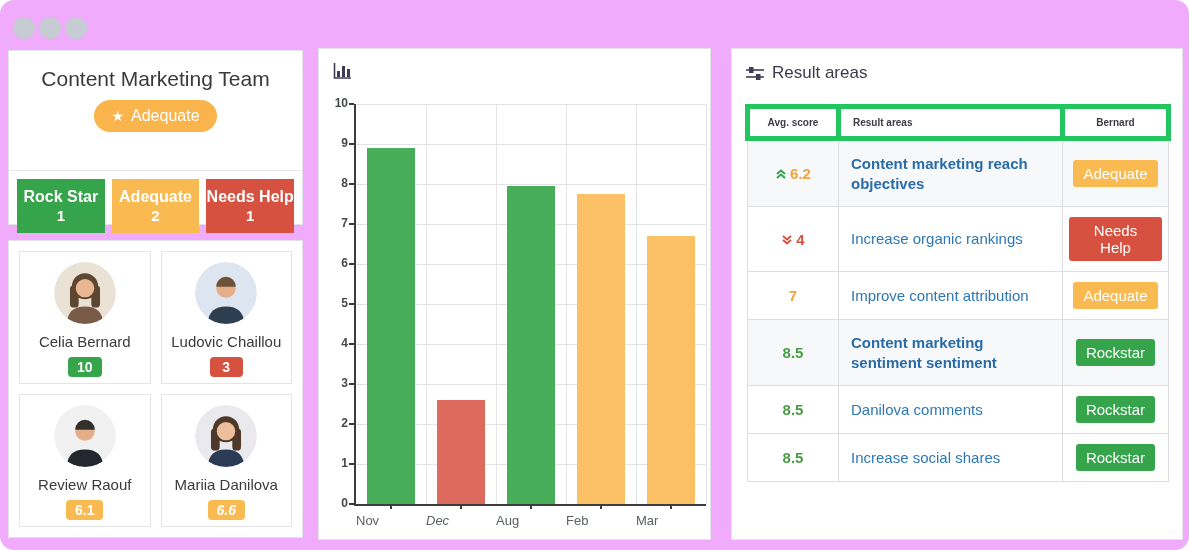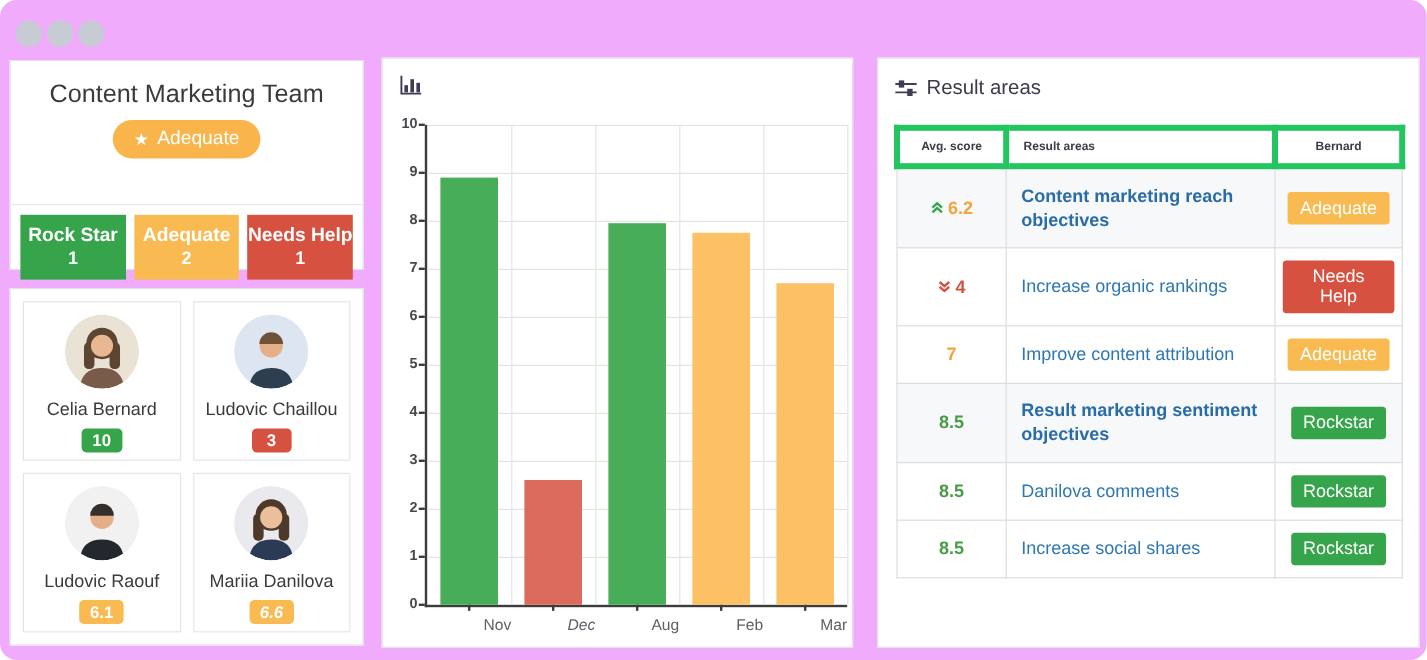--- a/index.html
+++ b/index.html
@@ -29,21 +29,21 @@
   .panel-title{display:flex;align-items:center;gap:8px;padding:14px 14px 0;font-size:17px;color:#3d3b49;}
   .panel-title svg{flex:0 0 auto;}
   
   .chart-card{left:318px;top:48px;width:393px;height:492px;}
   .plot{position:absolute;left:35px;top:55px;width:350px;height:400px;border-left:2px solid #3c3c3c;border-bottom:2px solid #3c3c3c;box-sizing:content-box;}
   .hgrid{position:absolute;left:0;right:0;height:1px;background:#e3e4e7;}
   .vgrid{position:absolute;top:0;bottom:0;width:1px;background:#e3e4e7;}
   .bar{position:absolute;bottom:0;width:48px;}
   .ylab{position:absolute;left:-40px;width:32px;text-align:right;font-size:12px;font-weight:700;color:#45484d;}
   .ytick{position:absolute;left:-7px;width:5px;height:2px;background:#3c3c3c;}
-  .xlab{position:absolute;top:100%;margin-top:9px;width:70px;text-align:right;font-size:13px;color:#5c6066;}
+  .xlab{position:absolute;top:100%;margin-top:9px;width:70px;text-align:left;font-size:13px;color:#5c6066;}
   .xtick{position:absolute;top:100%;width:2px;height:5px;background:#3c3c3c;}
   
   .results-card{left:731px;top:48px;width:452px;height:492px;}
   .results-table{position:absolute;left:13px;top:55px;width:421px;border-collapse:collapse;table-layout:fixed;}
   .results-table th{border:5px solid #22c55e;font-size:10px;color:#3c3c45;padding:8px 8px;font-weight:700;background:#fff;}
   .results-table th.c-score,.results-table th.c-review{text-align:center;}
   .results-table th.c-label{text-align:left;padding-left:12px;}
   .results-table td{border:1px solid #dcdde1;font-size:15px;vertical-align:middle;background:#fff;}
   tr.shaded td{background:#f7f8fa;}
   td.score{text-align:center;font-weight:700;padding:14px 4px;white-space:nowrap;}
@@ -127,21 +127,21 @@
           <clipPath id="clip2">
             <circle cx="32" cy="32" r="32"></circle>
           </clipPath>
           <circle cx="32" cy="32" r="32" fill="#f1f1f1"></circle>
           <g clip-path="url(#clip2)">
             <circle cx="32" cy="27" r="10" fill="#e3ae88"></circle>
             <path d="M21.8 25.5 A10.2 10.2 0 0 1 42.2 25.5 Z" fill="#33302c"></path>
             <path d="M13 64 Q14 46 32 46 Q50 46 51 64 Z" fill="#23282e"></path>
           </g>
         </svg>
-        <span class="name">Ludovic Raouf</span>
+        <span class="name">Review Raouf</span>
         <span class="mbadge" style="background: rgb(248, 186, 81);">6.1</span>
       </div>
       <div class="member">
         <svg class="avatar" viewBox="0 0 64 64">
           <clipPath id="clip3">
             <circle cx="32" cy="32" r="32"></circle>
           </clipPath>
           <circle cx="32" cy="32" r="32" fill="#e9e9ee"></circle>
           <g clip-path="url(#clip3)">
             <circle cx="32" cy="25" r="13.5" fill="#4d3829"></circle>
@@ -259,21 +259,21 @@
             <td class="label"><a>Increase organic rankings</a></td>
             <td class="review"><span class="review-badge" style="background: rgb(214, 81, 63);">Needs Help</span></td>
           </tr>
           <tr>
             <td class="score"><span style="color: rgb(242, 164, 58);">7</span></td>
             <td class="label"><a>Improve content attribution</a></td>
             <td class="review"><span class="review-badge" style="background: rgb(248, 186, 81);">Adequate</span></td>
           </tr>
           <tr class="shaded">
             <td class="score"><span style="color: rgb(74, 155, 69);">8.5</span></td>
-            <td class="label bold"><a>Result marketing sentiment objectives</a></td>
+            <td class="label bold"><a>Content marketing sentiment sentiment</a></td>
             <td class="review"><span class="review-badge" style="background: rgb(54, 164, 75);">Rockstar</span></td>
           </tr>
           <tr>
             <td class="score"><span style="color: rgb(74, 155, 69);">8.5</span></td>
             <td class="label"><a>Danilova comments</a></td>
             <td class="review"><span class="review-badge" style="background: rgb(54, 164, 75);">Rockstar</span></td>
           </tr>
           <tr>
             <td class="score"><span style="color: rgb(74, 155, 69);">8.5</span></td>
             <td class="label"><a>Increase social shares</a></td>

